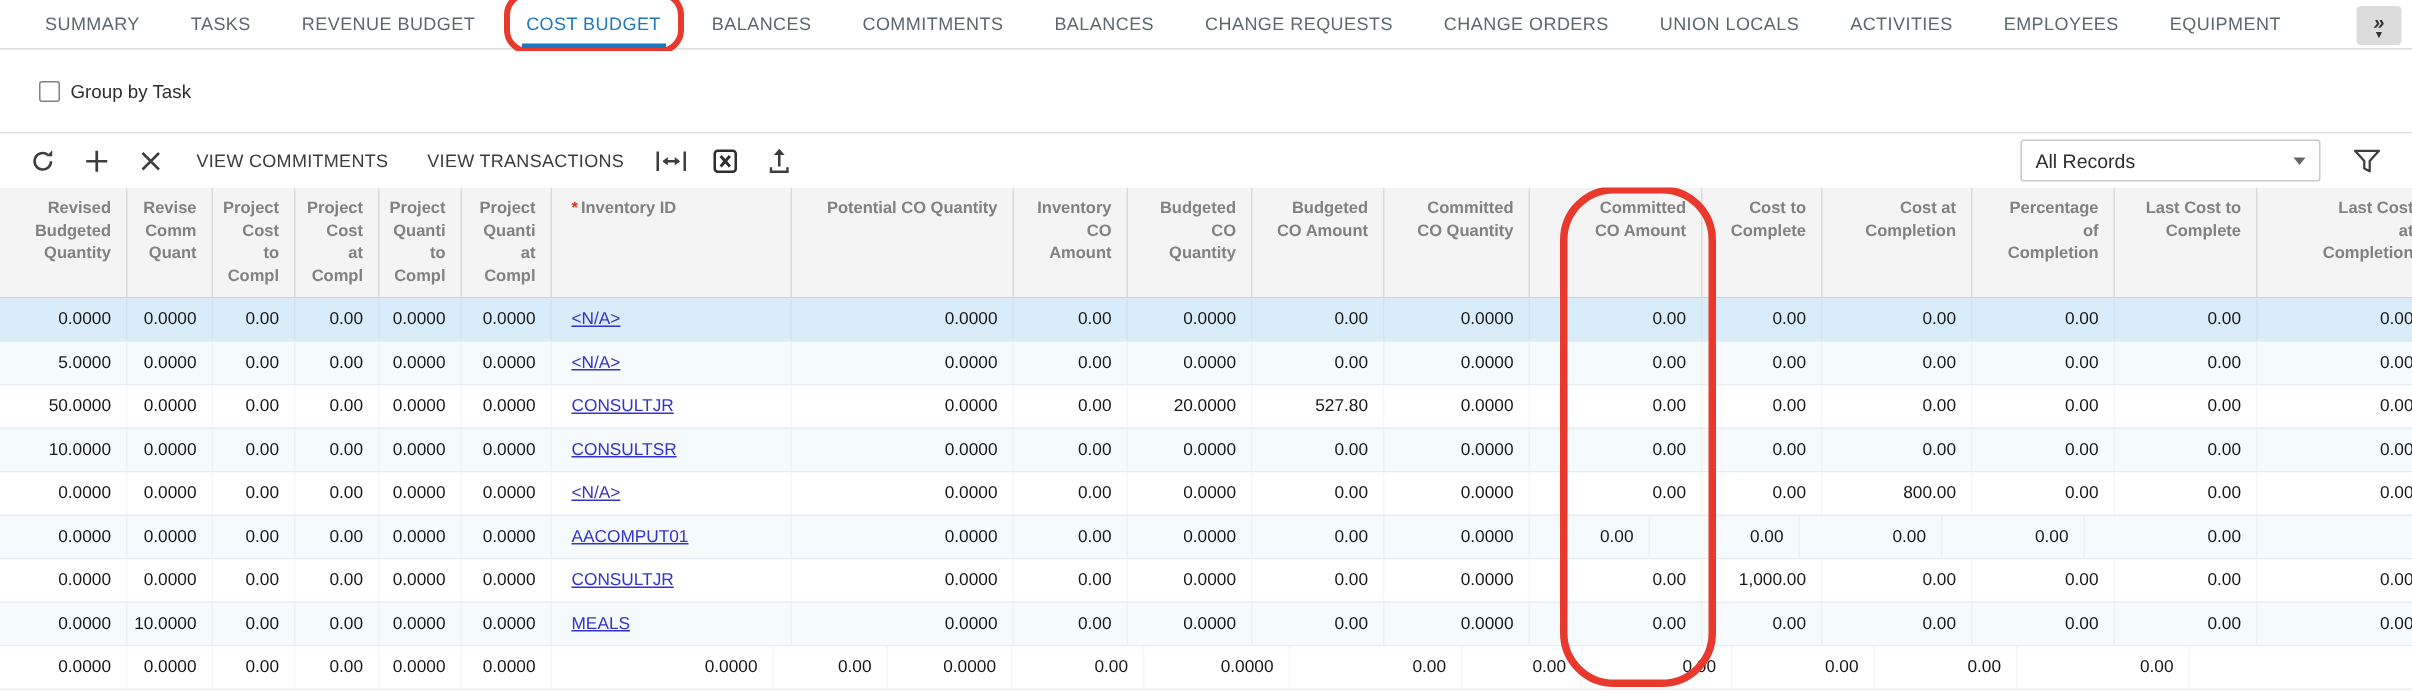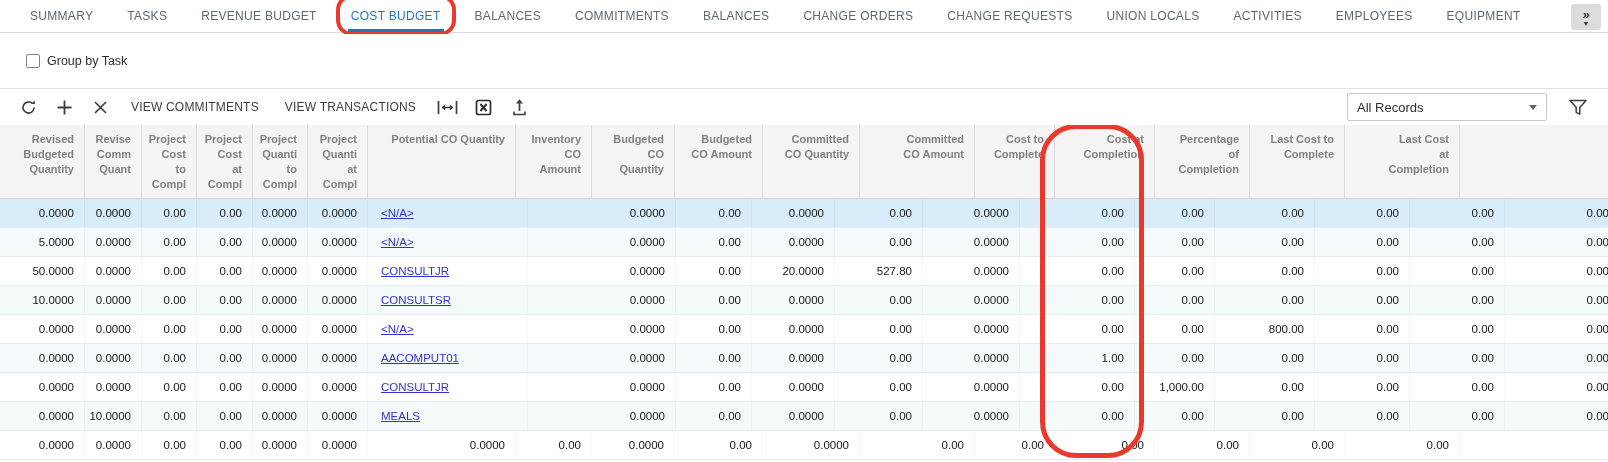--- a/index.html
+++ b/index.html
@@ -87,22 +87,22 @@
 
   <div class="tabbar">
     <div class="tabs">
         <div class="tab">SUMMARY</div>
         <div class="tab">TASKS</div>
         <div class="tab">REVENUE BUDGET</div>
         <div class="tab active">COST BUDGET<span class="tab-circle"></span></div>
         <div class="tab">BALANCES</div>
         <div class="tab">COMMITMENTS</div>
         <div class="tab">BALANCES</div>
+        <div class="tab">CHANGE REQUESTS</div>
         <div class="tab">CHANGE ORDERS</div>
-        <div class="tab">CHANGE REQUESTS</div>
         <div class="tab">UNION LOCALS</div>
         <div class="tab">ACTIVITIES</div>
         <div class="tab">EMPLOYEES</div>
         <div class="tab">EQUIPMENT</div>
       </div>
     <button class="tab-overflow">
       <span class="gg">»</span>
       <span class="cc">▼</span>
     </button>
   </div>
@@ -196,20 +196,23 @@
             <div>Quanti</div>
             <div>to</div>
             <div>Compl</div>
           </div>
           <div class="hcell right" style="width: 60px;">
             <div>Project</div>
             <div>Quanti</div>
             <div>at</div>
             <div>Compl</div>
           </div>
+          <div class="hcell left" style="width: 160px;">
+            <div><span class="req">*</span>Inventory ID</div>
+          </div>
           <div class="hcell right" style="width: 148px;">
             <div>Potential CO Quantity</div>
           </div>
           <div class="hcell right" style="width: 76px;">
             <div>Inventory</div>
             <div>CO</div>
             <div>Amount</div>
           </div>
           <div class="hcell right" style="width: 83px;">
             <div>Budgeted</div>
@@ -358,21 +361,20 @@
             <div class="bcell right" style="width: 55px;">0.00</div>
             <div class="bcell right" style="width: 56px;">0.00</div>
             <div class="bcell right" style="width: 55px;">0.0000</div>
             <div class="bcell right" style="width: 60px;">0.0000</div>
             <div class="bcell left" style="width: 160px;"><a href="#" class="cell-link">AACOMPUT01</a></div>
             <div class="bcell right" style="width: 148px;">0.0000</div>
             <div class="bcell right" style="width: 76px;">0.00</div>
             <div class="bcell right" style="width: 83px;">0.0000</div>
             <div class="bcell right" style="width: 88px;">0.00</div>
             <div class="bcell right" style="width: 97px;">0.0000</div>
-            <div class="bcell right" style="width: 115px;">1.00</div>
             <div class="bcell right" style="width: 80px;">0.00</div>
             <div class="bcell right" style="width: 100px;">0.00</div>
             <div class="bcell right" style="width: 95px;">0.00</div>
             <div class="bcell right" style="width: 95px;">0.00</div>
             <div class="bcell right" style="width: 115px;">0.00</div>
           </div>
           <div class="grow">
             <div class="bcell right" style="width: 85px;">0.0000</div>
             <div class="bcell right" style="width: 57px;">0.0000</div>
             <div class="bcell right" style="width: 55px;">0.00</div>

